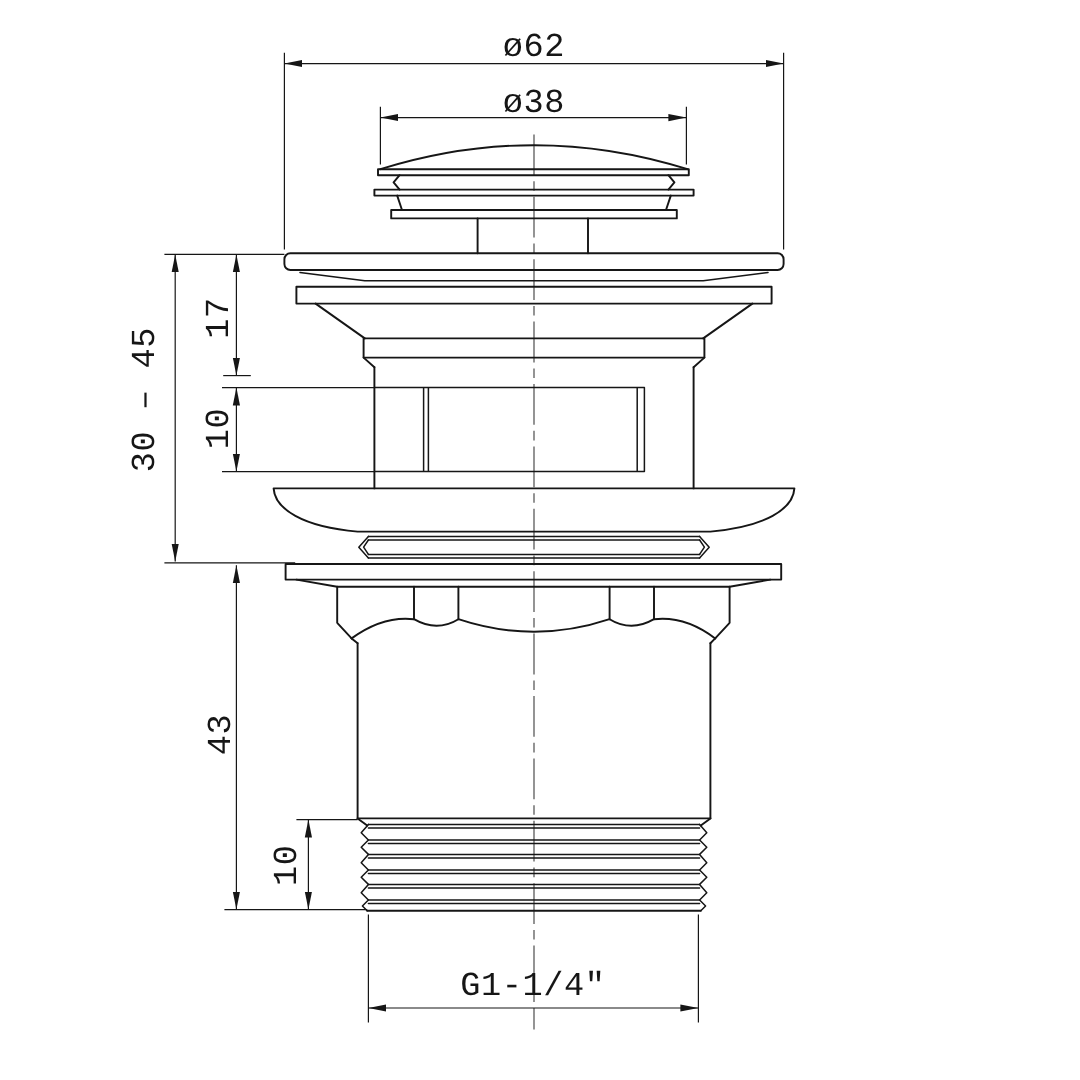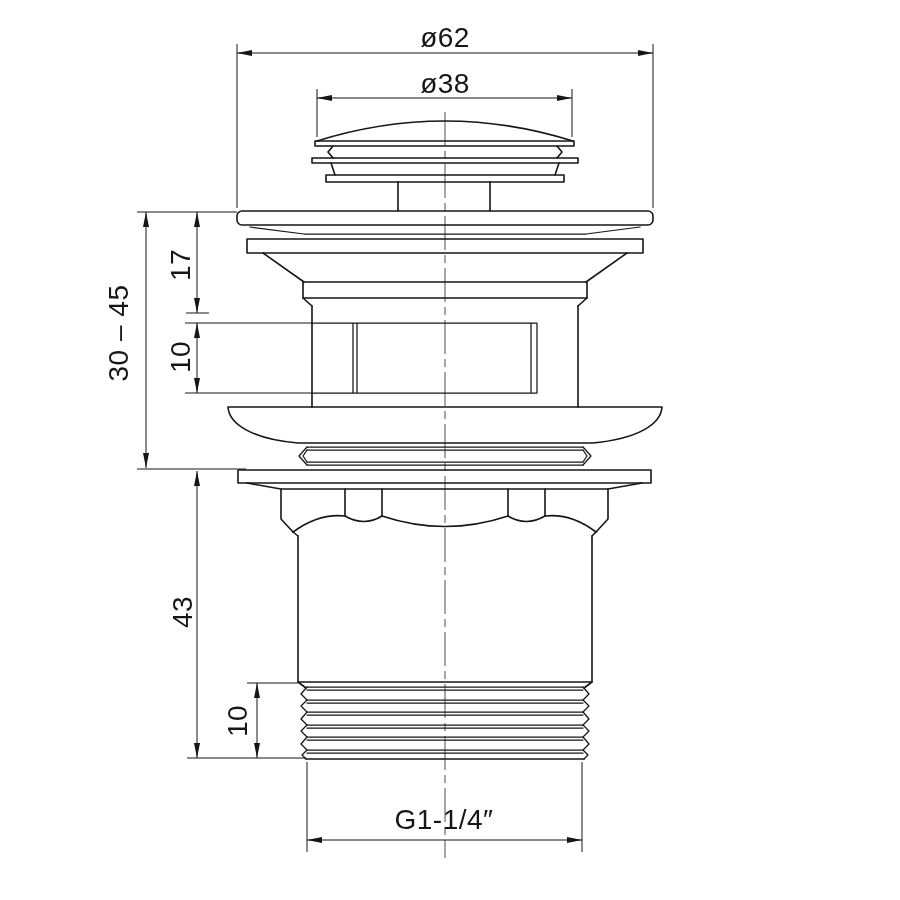--- a/index.html
+++ b/index.html
@@ -1,18 +1,18 @@
 <!DOCTYPE html>
 <html><head>
 <meta charset="utf-8">
 <style>
   html,body{margin:0;padding:0;background:#fff;}
   .canvas{
     position:relative;width:900px;height:900px;background:#ffffff;
-    font-family:Liberation Sans, sans-serif;
+    font-family:Liberation Mono, monospace;
     overflow:hidden;
   }
   svg{display:block;}
   .outline{stroke:#161616;stroke-width:1.6;fill:none;stroke-linecap:round;stroke-linejoin:round;}
   .detail{stroke:#161616;stroke-width:1.25;fill:none;stroke-linecap:round;stroke-linejoin:round;}
   .dim{stroke:#161616;stroke-width:1;fill:none;}
   .centerline{stroke:#3a3a3a;stroke-width:0.9;fill:none;stroke-dasharray:34 5 8 5;}
   .dimtext{fill:#161616;font-size:28px;letter-spacing:0.5px;}
 </style>
 </head>

